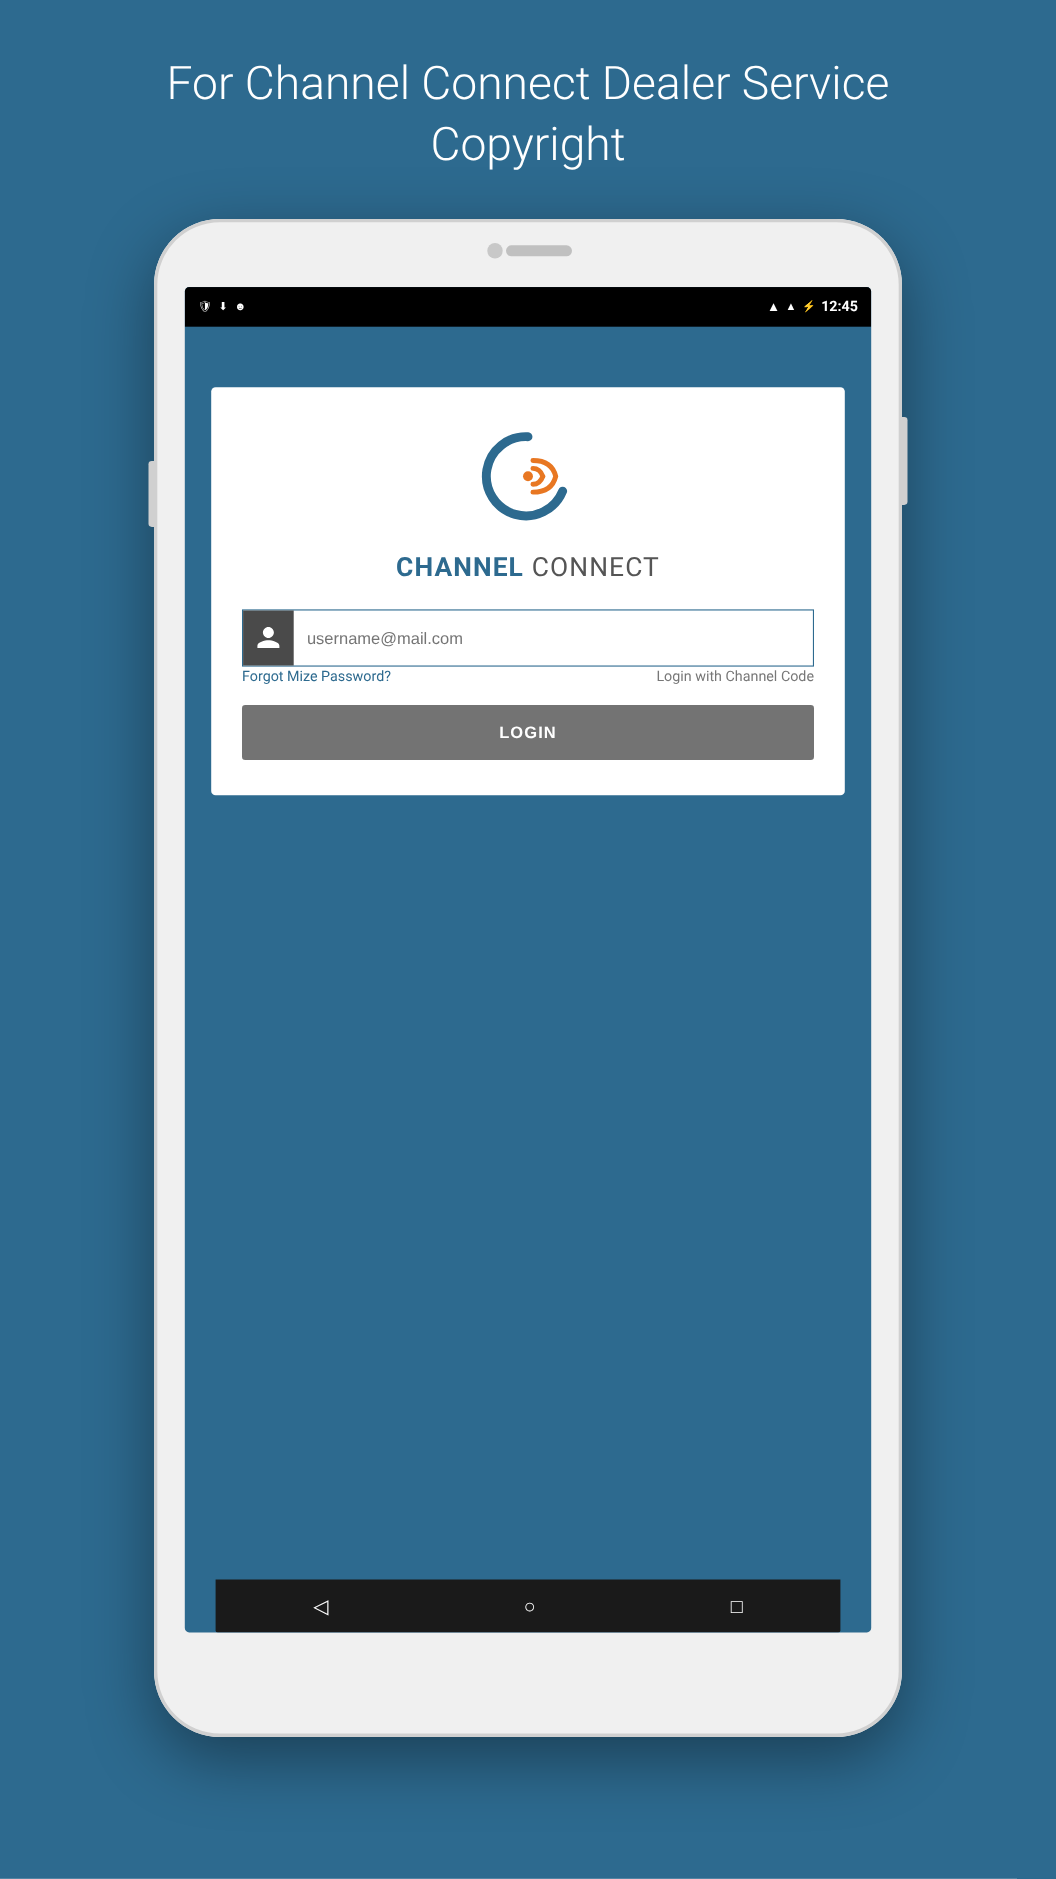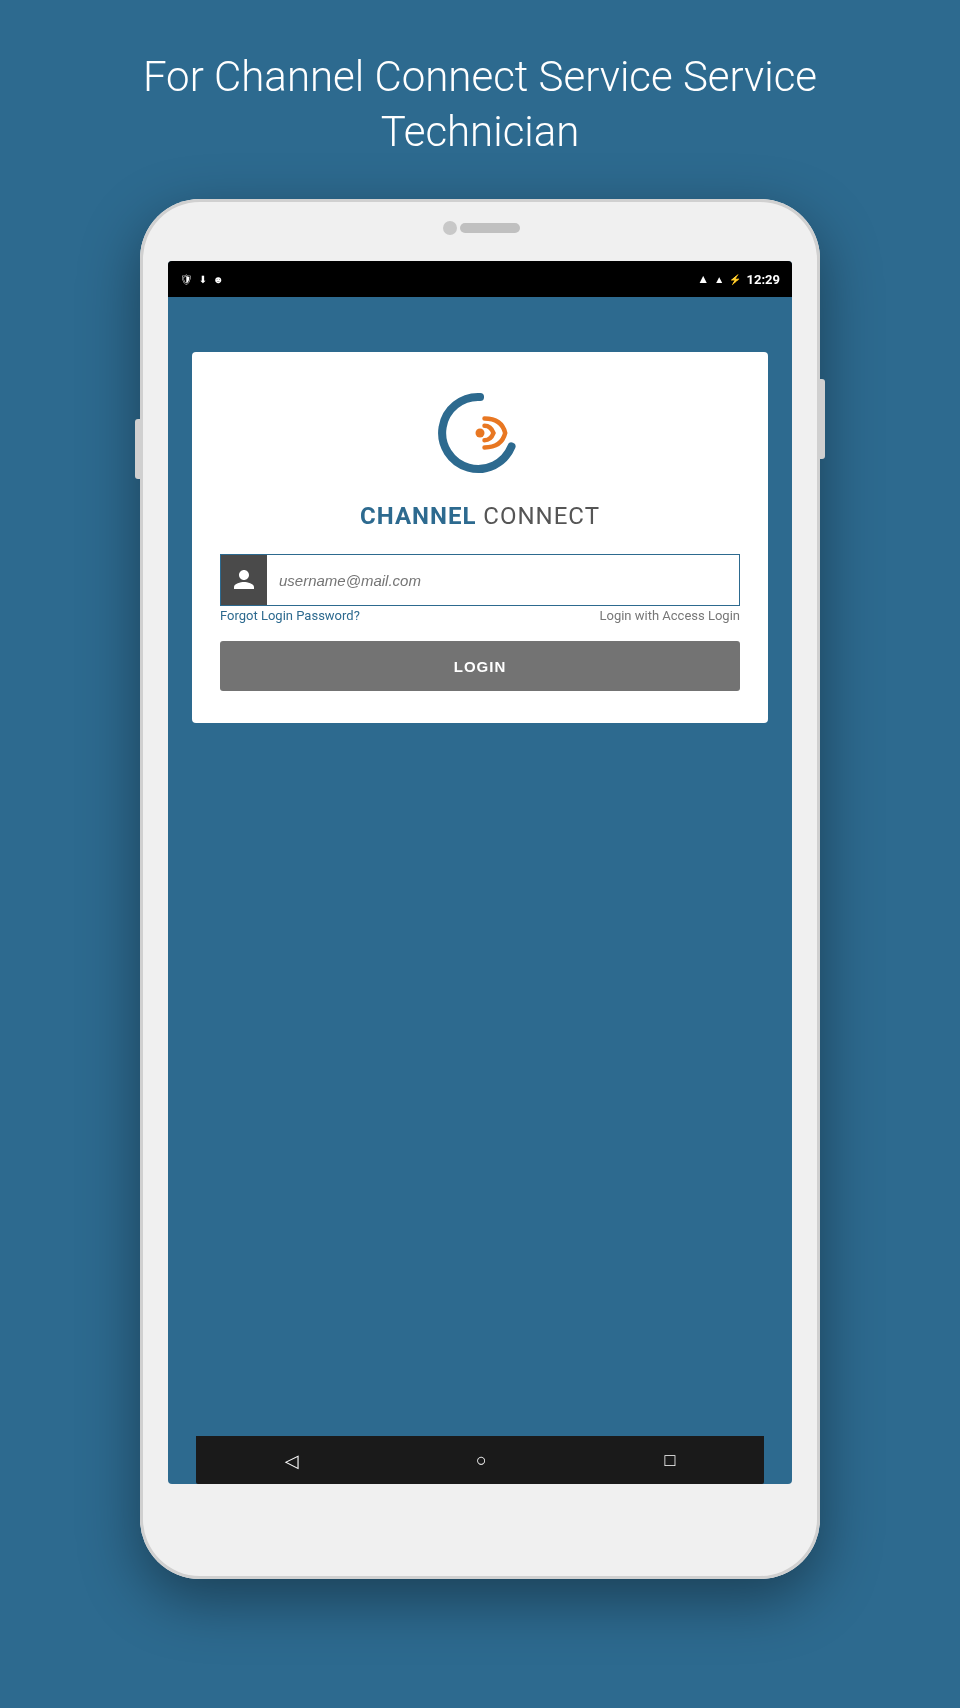--- a/index.html
+++ b/index.html
@@ -196,21 +196,20 @@
     }
     .input-field {
       flex: 1;
       height: 50px;
       border: none;
       outline: none;
       font-size: 15px;
       color: #555;
       padding: 0 12px;
       background: transparent;
-      font-style: italic;
     }
 
     
     .links-row {
       width: 100%;
       display: flex;
       justify-content: space-between;
       align-items: center;
       margin-bottom: 18px;
     }
@@ -282,21 +281,21 @@
 
     
     .wifi-icon {
       display: inline-block;
       font-size: 12px;
     }
   </style>
 </head>
 <body>
 
-<h1 class="page-title">For Channel Connect Service Service Technician</h1>
+<h1 class="page-title">For Channel Connect Dealer Service Copyright</h1>
 
 <div class="phone-wrapper">
 
   <div class="phone-shell">
     <div class="phone-camera"></div>
     <div class="phone-speaker"></div>
     <div class="phone-btn-left"></div>
     <div class="phone-btn-right"></div>
 
     <div class="phone-screen">
@@ -304,21 +303,21 @@
       <div class="status-bar">
         <div class="status-left">
           <span class="status-icon">🛡</span>
           <span class="status-icon">⬇</span>
           <span class="status-icon">☻</span>
         </div>
         <div class="status-right">
           <span class="status-icon wifi-icon">▲</span>
           <span class="status-icon">▲</span>
           <span class="status-icon">⚡</span>
-          <span class="status-time">12:29</span>
+          <span class="status-time">12:45</span>
         </div>
       </div>
 
       <div style="position:relative; height: calc(100% - 36px); display:flex; flex-direction:column; align-items:center; padding: 55px 24px 40px;">
 
         <div class="login-card">
 
           <div class="logo-container">
             <svg class="logo-svg" viewBox="0 0 100 100">
 
@@ -339,22 +338,22 @@
             <div class="input-icon input-icon-user">
               <svg viewBox="0 0 24 24">
                 <path d="M12 12c2.7 0 5-2.3 5-5s-2.3-5-5-5-5 2.3-5 5 2.3 5 5 5zm0 2c-3.3 0-10 1.7-10 5v2h20v-2c0-3.3-6.7-5-10-5z"></path>
               </svg>
             </div>
             <input class="input-field" type="email" placeholder="username@mail.com" style="">
           </div>
 
 
           <div class="links-row">
-            <span class="forgot-password">Forgot Login Password?</span>
-            <span class="access-code">Login with Access Login</span>
+            <span class="forgot-password">Forgot Mize Password?</span>
+            <span class="access-code">Login with Channel Code</span>
           </div>
 
           <button class="login-btn">LOGIN</button>
 
         </div>
 
         <div class="copyright-area">
           <div class="copyright-text">Copyright © 2016 Mize, Inc. All rights reserved.</div>
           <div class="powered-by">Powered by m-ize</div>
         </div>

